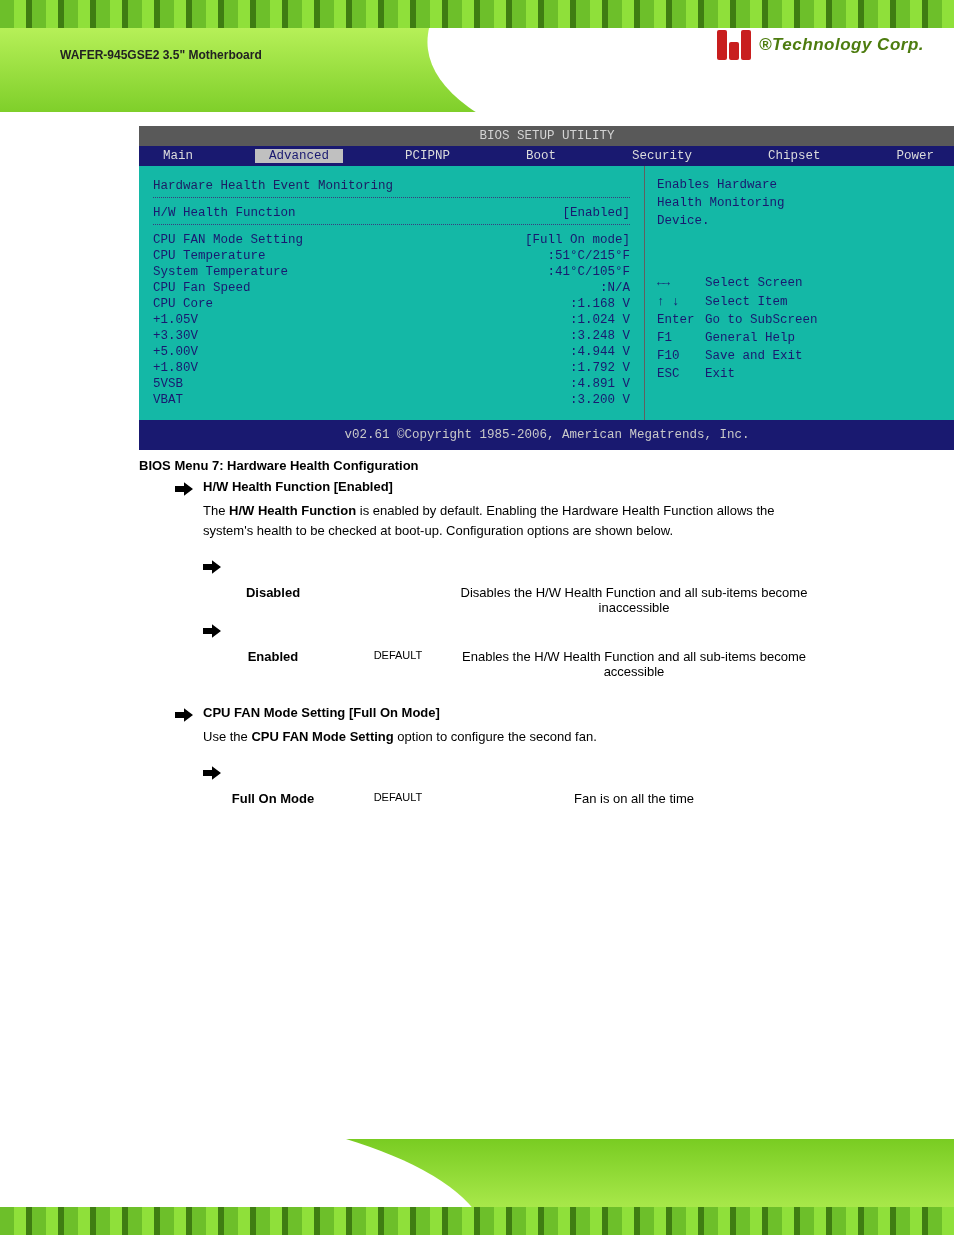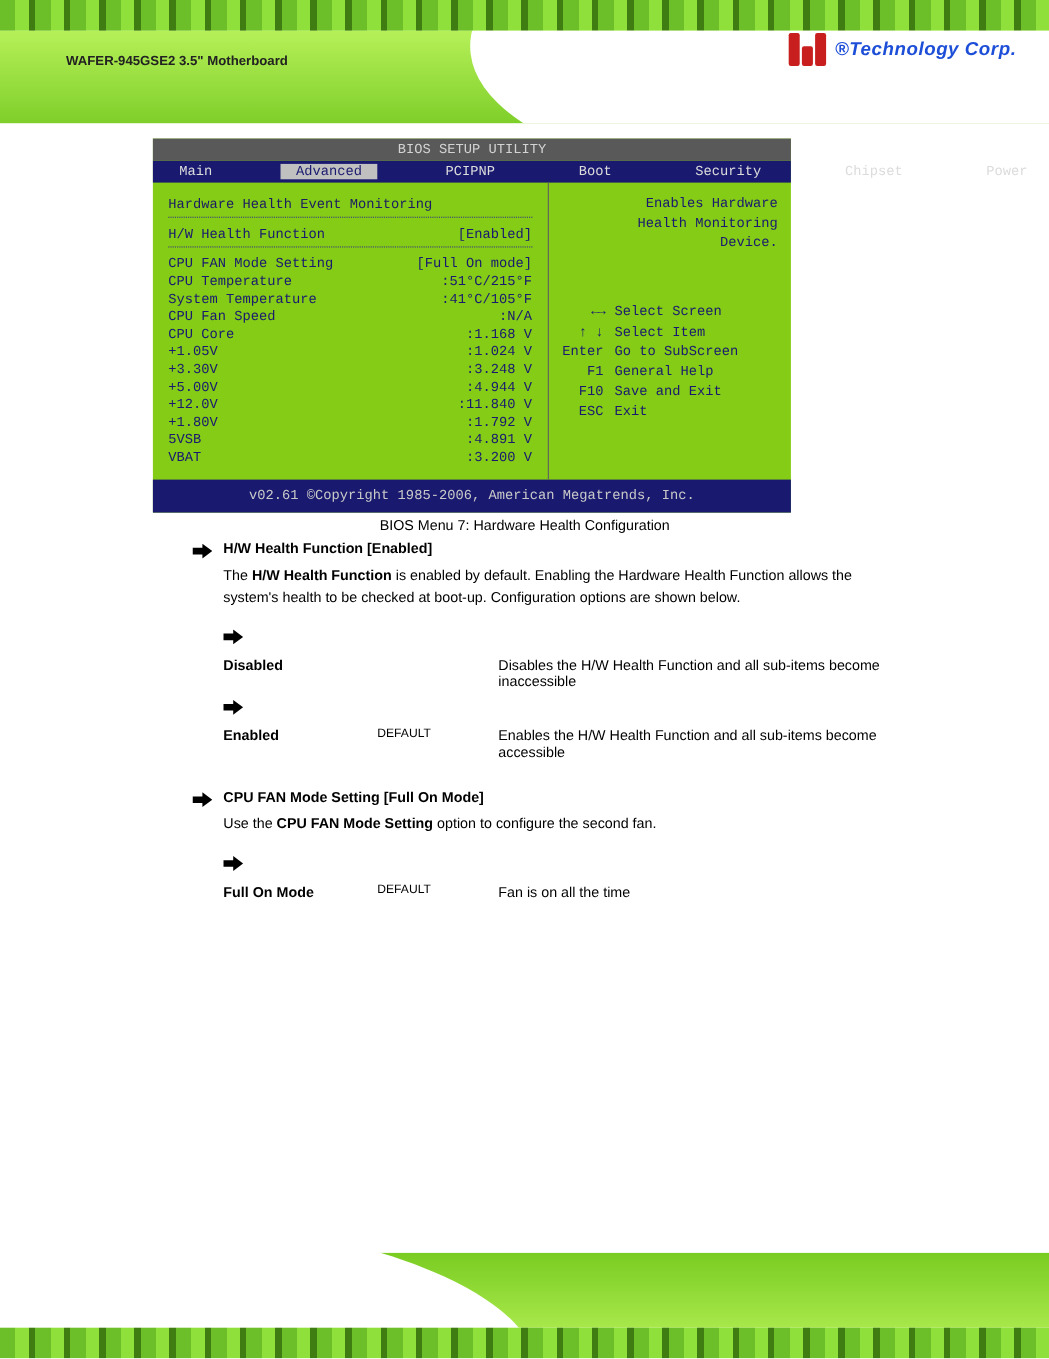--- a/index.html
+++ b/index.html
@@ -46,64 +46,64 @@
   .logo-block {
     position: absolute; top: 30px; right: 30px; color: #222;
     display: flex; align-items: center; gap: 8px;
     font-weight: bold; z-index: 3;
   }
   .logo-glyph { display: flex; align-items: flex-end; gap: 2px; }
   .logo-glyph .bar { width: 10px; background: #c81e1e; border-radius: 2px; }
   .logo-glyph .b1 { height: 30px; }
   .logo-glyph .b2 { height: 18px; background: #c81e1e; }
   .logo-glyph .b3 { height: 30px; }
-  .logo-text { font-size: 17px; color: #1d4ed8; text-shadow: 1px 1px 2px #fff; letter-spacing: .5px; font-style: italic; }
+  .logo-text { font-size: 17px; color: #4d7c0f; text-shadow: 1px 1px 2px #fff; letter-spacing: .5px; font-style: italic; }
   .sec-header {
     position: absolute; top: 48px; left: 60px; color: #222; font-weight: bold; font-size: 12px;
   }
   .bios-box {
-    position: absolute; left: 139px; top: 126px; width: 580px;
-    background: #84cc16; font-family: "Courier New", monospace;
+    position: absolute; left: 139px; top: 126px; width: 816px;
+    background: #14b8a6; font-family: "Courier New", monospace;
     font-size: 12.5px; color: #e0e0e0;
   }
   .bios-title {
     background: #595959; color: #d3d3d3; padding: 3px 8px; text-align: center; position: relative;
   }
   .bios-tabs {
     background: #191970; color: #dcdcdc; padding: 3px 10px; display: flex; gap: 48px;
   }
   .bios-tab { padding: 0 14px; }
   .bios-tab.active { background: #c0c0c0; color: #191970; }
   .bios-body { display: flex; min-height: 250px; }
   .bios-left {
     flex: 1 1 62%; border-right: 1px solid #606060; padding: 12px 14px; color: #191970;
   }
   .bios-left .row { display: flex; justify-content: space-between; padding: 1px 0; }
   .bios-left .sep { border-bottom: 1px dotted #3a3a80; margin: 3px 0 7px; }
   .bios-left .val { color: #191970; text-align: right; }
   .bios-right {
-    flex: 1 1 38%; padding: 10px 12px; color: #191970; line-height: 1.45; text-align: right;
+    flex: 1 1 38%; padding: 10px 12px; color: #191970; line-height: 1.45;
   }
   .bios-hint { white-space: pre-line; }
   .bios-right .line { display: flex; gap: 10px; }
   .bios-right .key { min-width: 38px; color: #191970; font-weight: normal; }
   .bios-footer {
     background: #191970; color: #c9c9c9; padding: 8px 10px; text-align: center;
   }
   .arrow-h { font-weight: bold; color: #191970; letter-spacing: -2px; }
   .arrow-v { font-weight: bold; color: #191970; }
 
   .caption {
-    text-align: center; margin-top: 12px; font-weight: normal; font-size: 13px;
+    text-align: left; margin-top: 0; font-weight: bold; font-size: 13px;
   }
 
   .body-content {
     position: absolute; left: 139px; top: 458px; width: 676px;
   }
-  .sub-item { display: flex; gap: 10px; margin: 6px 0; }
+  .sub-item { display: flex; gap: 10px; margin: 6px 0; text-align: center; }
   .sub-item.lvl1 { margin-left: 36px; }
   .sub-item.lvl2 { margin-left: 64px; flex-direction: column; }
   .sub-icon { width: 18px; height: 16px; position: relative; top: 3px; flex: 0 0 18px; }
   .sub-icon svg { width: 18px; height: 14px; display: block; }
   .sub-head { font-weight: bold; }
   .desc { margin-left: 64px; line-height: 1.55; }
   .desc.lvl1 { margin-left: 64px; }
   .small-caps { font-variant: small-caps; font-size: 11px; }
   .footer-line {
     position: absolute; left: 139px; bottom: 68px; width: 676px;
@@ -193,24 +193,20 @@
             </div>
             <div class="row">
               <span>+3.30V</span>
               <span class="val">:3.248 V</span>
             </div>
             <div class="row">
               <span>+5.00V</span>
               <span class="val">:4.944 V</span>
             </div>
             <div class="row">
-              <span>+12.0V</span>
-              <span class="val">:11.840 V</span>
-            </div>
-            <div class="row">
               <span>+1.80V</span>
               <span class="val">:1.792 V</span>
             </div>
             <div class="row">
               <span>5VSB</span>
               <span class="val">:4.891 V</span>
             </div>
             <div class="row">
               <span>VBAT</span>
               <span class="val">:3.200 V</span>

